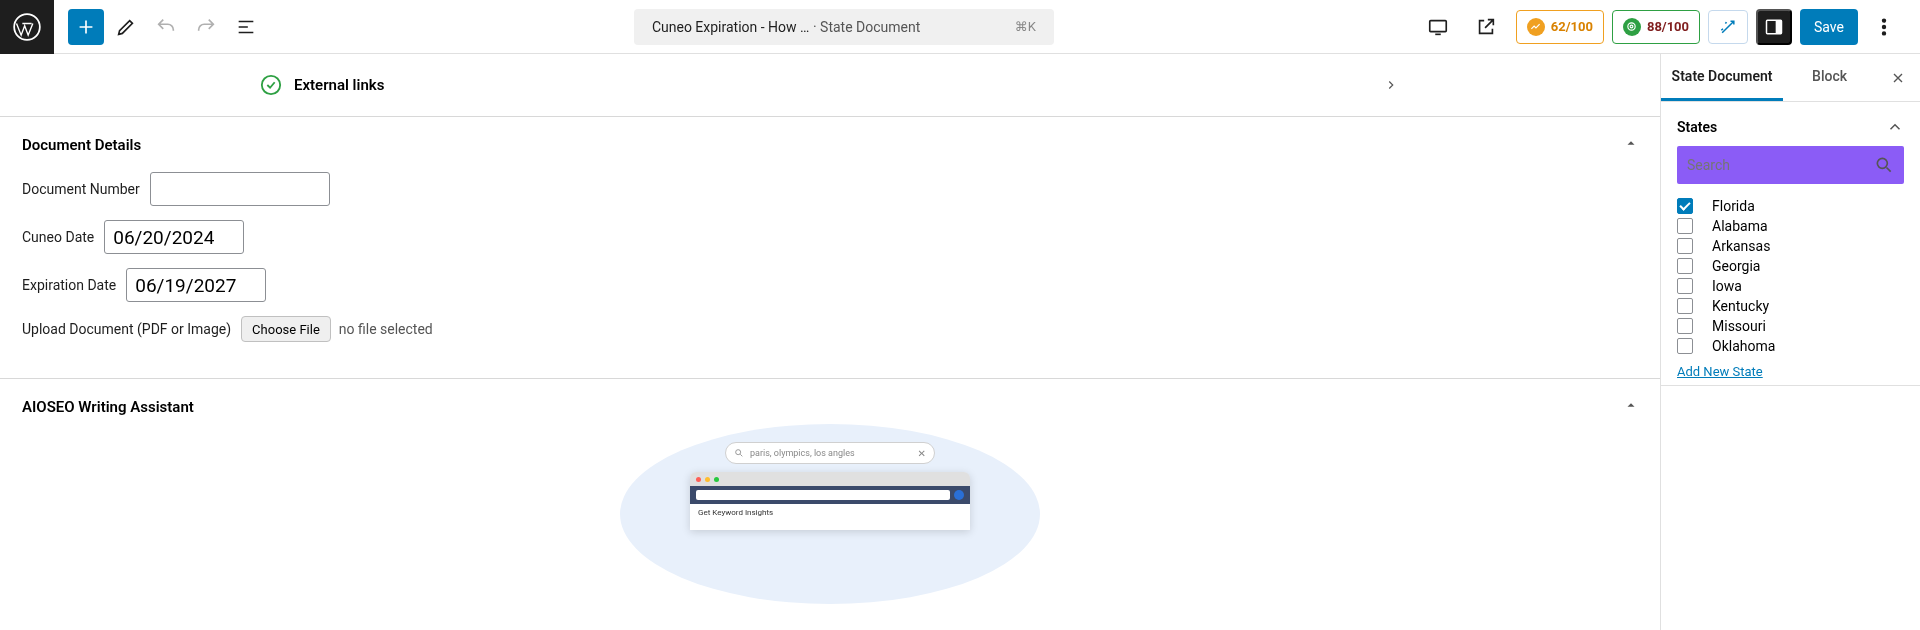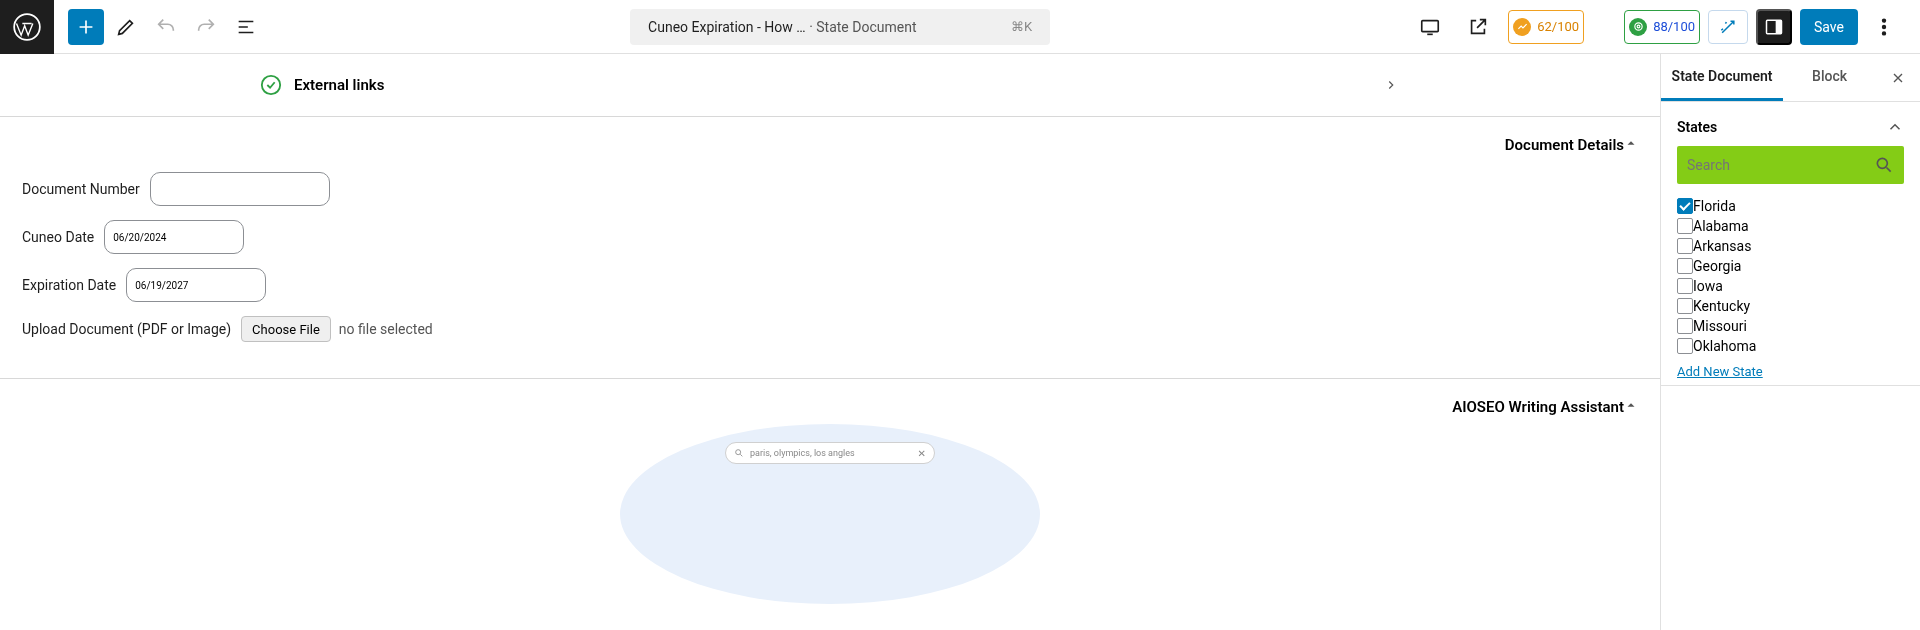--- a/index.html
+++ b/index.html
@@ -13,23 +13,23 @@
 .icon-btn svg { width: 22px; height: 22px; stroke: #1e1e1e; fill: none; stroke-width: 1.8; }
 .icon-btn.disabled svg { stroke: #b0b0b0; }
 .add-btn { background: #007cba; }
 .add-btn svg { stroke: #fff; }
 .title-bar { flex: 1; display: flex; justify-content: center; }
 .title-pill { background: #f0f0f0; height: 36px; border-radius: 4px; display: flex; align-items: center; padding: 0 18px; gap: 10px; color: #1e1e1e; font-size: 14px; min-width: 420px; justify-content: space-between; }
 .title-pill .doc-title { color: #1e1e1e; }
 .title-pill .doc-type { color: #555; }
 .title-pill .shortcut { color: #888; font-size: 13px; }
 .right-tools { display: flex; align-items: center; gap: 8px; }
-.score-badge { height: 34px; border: 1px solid; border-radius: 4px; display: flex; align-items: center; padding: 0 4px; gap: 6px; font-size: 13px; font-weight: 400; }
+.score-badge { height: 34px; border: 1px solid; border-radius: 4px; display: flex; align-items: center; padding: 0 10px; gap: 6px; font-size: 13px; font-weight: 700; }
 .score-badge.orange { border-color: #f0a020; color: #d98200; }
-.score-badge.green { border-color: #2ea043; color: #1d4ed8; margin-left: 32px; }
+.score-badge.green { border-color: #2ea043; color: #7f1d1d; }
 .score-badge .score-icon { width: 18px; height: 18px; border-radius: 50%; display: flex; align-items: center; justify-content: center; }
 .score-badge.orange .score-icon { background: #f0a020; }
 .score-badge.green .score-icon { background: #2ea043; }
 .score-badge .score-icon svg { width: 11px; height: 11px; stroke: #fff; fill: none; stroke-width: 2.5; }
 .wand-btn { width: 40px; height: 34px; border: 1px solid #c5d9ed; border-radius: 4px; display: flex; align-items: center; justify-content: center; background: #fff; }
 .wand-btn svg { width: 20px; height: 20px; stroke: #007cba; fill: none; stroke-width: 1.8; }
 .sidebar-toggle { width: 36px; height: 36px; background: #1e1e1e; border-radius: 4px; display: flex; align-items: center; justify-content: center; }
 .sidebar-toggle svg { width: 20px; height: 20px; fill: #fff; }
 .save-btn { background: #007cba; color: #fff; border: none; height: 36px; padding: 0 14px; border-radius: 4px; font-size: 14px; cursor: pointer; }
 
@@ -40,27 +40,27 @@
 
 
 .ext-links-row { display: flex; align-items: center; padding: 20px 260px 20px 260px; gap: 12px; }
 .check-circle { width: 22px; height: 22px; }
 .check-circle svg { width: 22px; height: 22px; stroke: #2ea043; fill: none; stroke-width: 2; }
 .ext-links-row .label { font-size: 15px; font-weight: 600; flex: 1; }
 .chevron { width: 16px; height: 16px; }
 .chevron svg { width: 14px; height: 14px; stroke: #555; fill: none; stroke-width: 2; }
 
 .panel { border-top: 1px solid #d8d8d8; }
-.panel-header { display: flex; align-items: center; justify-content: flex-end; padding: 18px 22px; cursor: pointer; }
+.panel-header { display: flex; align-items: center; justify-content: space-between; padding: 18px 22px; cursor: pointer; }
 .panel-header .title { font-size: 15px; font-weight: 600; }
 .panel-header .collapse-icon svg { width: 14px; height: 14px; fill: #555; }
 .panel-body { padding: 0 22px 22px; }
 .field-row { display: flex; align-items: center; margin-bottom: 14px; }
 .field-row label { font-size: 14px; color: #1e1e1e; margin-right: 10px; white-space: nowrap; }
-.field-row input[type="text"], .field-row input[type="date"] { height: 34px; border: 1px solid #8c8f94; border-radius: 10px; padding: 0 8px; font-size: 10px; }
+.field-row input[type="text"], .field-row input[type="date"] { height: 34px; border: 1px solid #8c8f94; border-radius: 3px; padding: 0 8px; font-size: 19px; }
 .doc-num-input { width: 180px; }
 .date-input { width: 140px; font-family: inherit; }
 .file-btn { height: 26px; border: 1px solid #c0c0c0; background: #efefef; border-radius: 4px; padding: 0 10px; font-size: 13px; cursor: pointer; }
 .file-status { font-size: 14px; color: #555; margin-left: 8px; }
 
 .assistant-img { display: flex; justify-content: center; padding-top: 8px; }
 .mock-browser { width: 280px; }
 .search-pill { width: 210px; height: 22px; border: 1px solid #d0d0d0; border-radius: 12px; margin: 0 auto 8px; display: flex; align-items: center; padding: 0 8px; gap: 6px; font-size: 9px; color: #888; background: #fff; }
 .search-pill .sp-search { width: 10px; height: 10px; }
 .search-pill .sp-close { margin-left: auto; font-size: 10px; }
@@ -83,26 +83,26 @@
 .sb-tab:first-child { flex: 1.4; }
 .sb-tab.active { border-bottom-color: #007cba; color: #1e1e1e; font-weight: 600; }
 .sb-close { width: 44px; display: flex; align-items: center; justify-content: center; cursor: pointer; }
 .sb-close svg { width: 16px; height: 16px; stroke: #555; stroke-width: 2; }
 
 .sb-section { padding: 16px 16px 5px; border-bottom: 1px solid #e0e0e0; }
 .sb-section-head { display: flex; align-items: center; justify-content: space-between; cursor: pointer; margin-bottom: 10px; }
 .sb-section-head .t { font-size: 14px; font-weight: 600; }
 .sb-section-head svg { width: 18px; height: 18px; stroke: #555; fill: none; stroke-width: 2; }
 
-.sb-search { display: flex; align-items: center; background: #84cc16; height: 38px; border-radius: 2px; padding: 0 10px; margin-bottom: 12px; }
+.sb-search { display: flex; align-items: center; background: #8b5cf6; height: 38px; border-radius: 2px; padding: 0 10px; margin-bottom: 12px; }
 .sb-search input { flex: 1; border: none; background: transparent; outline: none; font-size: 14px; }
 .sb-search svg { width: 20px; height: 20px; stroke: #555; fill: none; stroke-width: 2; }
 
 .state-list { max-height: 170px; overflow-y: auto; }
-.state-item { display: flex; align-items: center; gap: 0; padding: 2px 0; }
+.state-item { display: flex; align-items: center; gap: 19px; padding: 2px 0; }
 .state-item input[type="checkbox"] { width: 16px; height: 16px; appearance: none; border: 1px solid #8c8f94; border-radius: 2px; cursor: pointer; position: relative; }
 .state-item input[type="checkbox"]:checked { background: #007cba; border-color: #007cba; }
 .state-item input[type="checkbox"]:checked::after { content: ""; position: absolute; left: 4px; top: 1px; width: 4px; height: 8px; border: solid #fff; border-width: 0 2px 2px 0; transform: rotate(45deg); }
 .state-item label { font-size: 14px; cursor: pointer; }
 
 .add-link { color: #007cba; font-size: 13px; text-decoration: underline; cursor: pointer; display: inline-block; margin-top: 8px; }
 </style>
 </head>
 <body>
 
@@ -259,20 +259,34 @@
           <div class="search-pill">
             <span class="sp-search">
               <svg viewBox="0 0 24 24" width="10" height="10">
                   <circle cx="10" cy="10" r="6" fill="none" stroke="#888" stroke-width="2"></circle>
                   <path d="M15 15l5 5" stroke="#888" stroke-width="2"></path>
                 </svg>
             </span>
             <span>paris, olympics, los angles</span>
             <span class="sp-close">✕</span>
           </div>
+          <div class="browser-win">
+            <div class="browser-chrome">
+                <span class="dot r"></span>
+                <span class="dot y"></span>
+                <span class="dot g"></span>
+              </div>
+            <div class="browser-urlbar">
+                <div class="url-field"></div>
+                <div class="url-icon"></div>
+              </div>
+            <div class="browser-body">
+                <div class="line">Get Keyword Insights</div>
+              </div>
+          </div>
         </div>
       </div>
     </div>
 
   </div>
 
   <div class="sidebar">
     <div class="sb-tabs">
       <div class="sb-tab active">State Document</div>
       <div class="sb-tab">Block</div>

